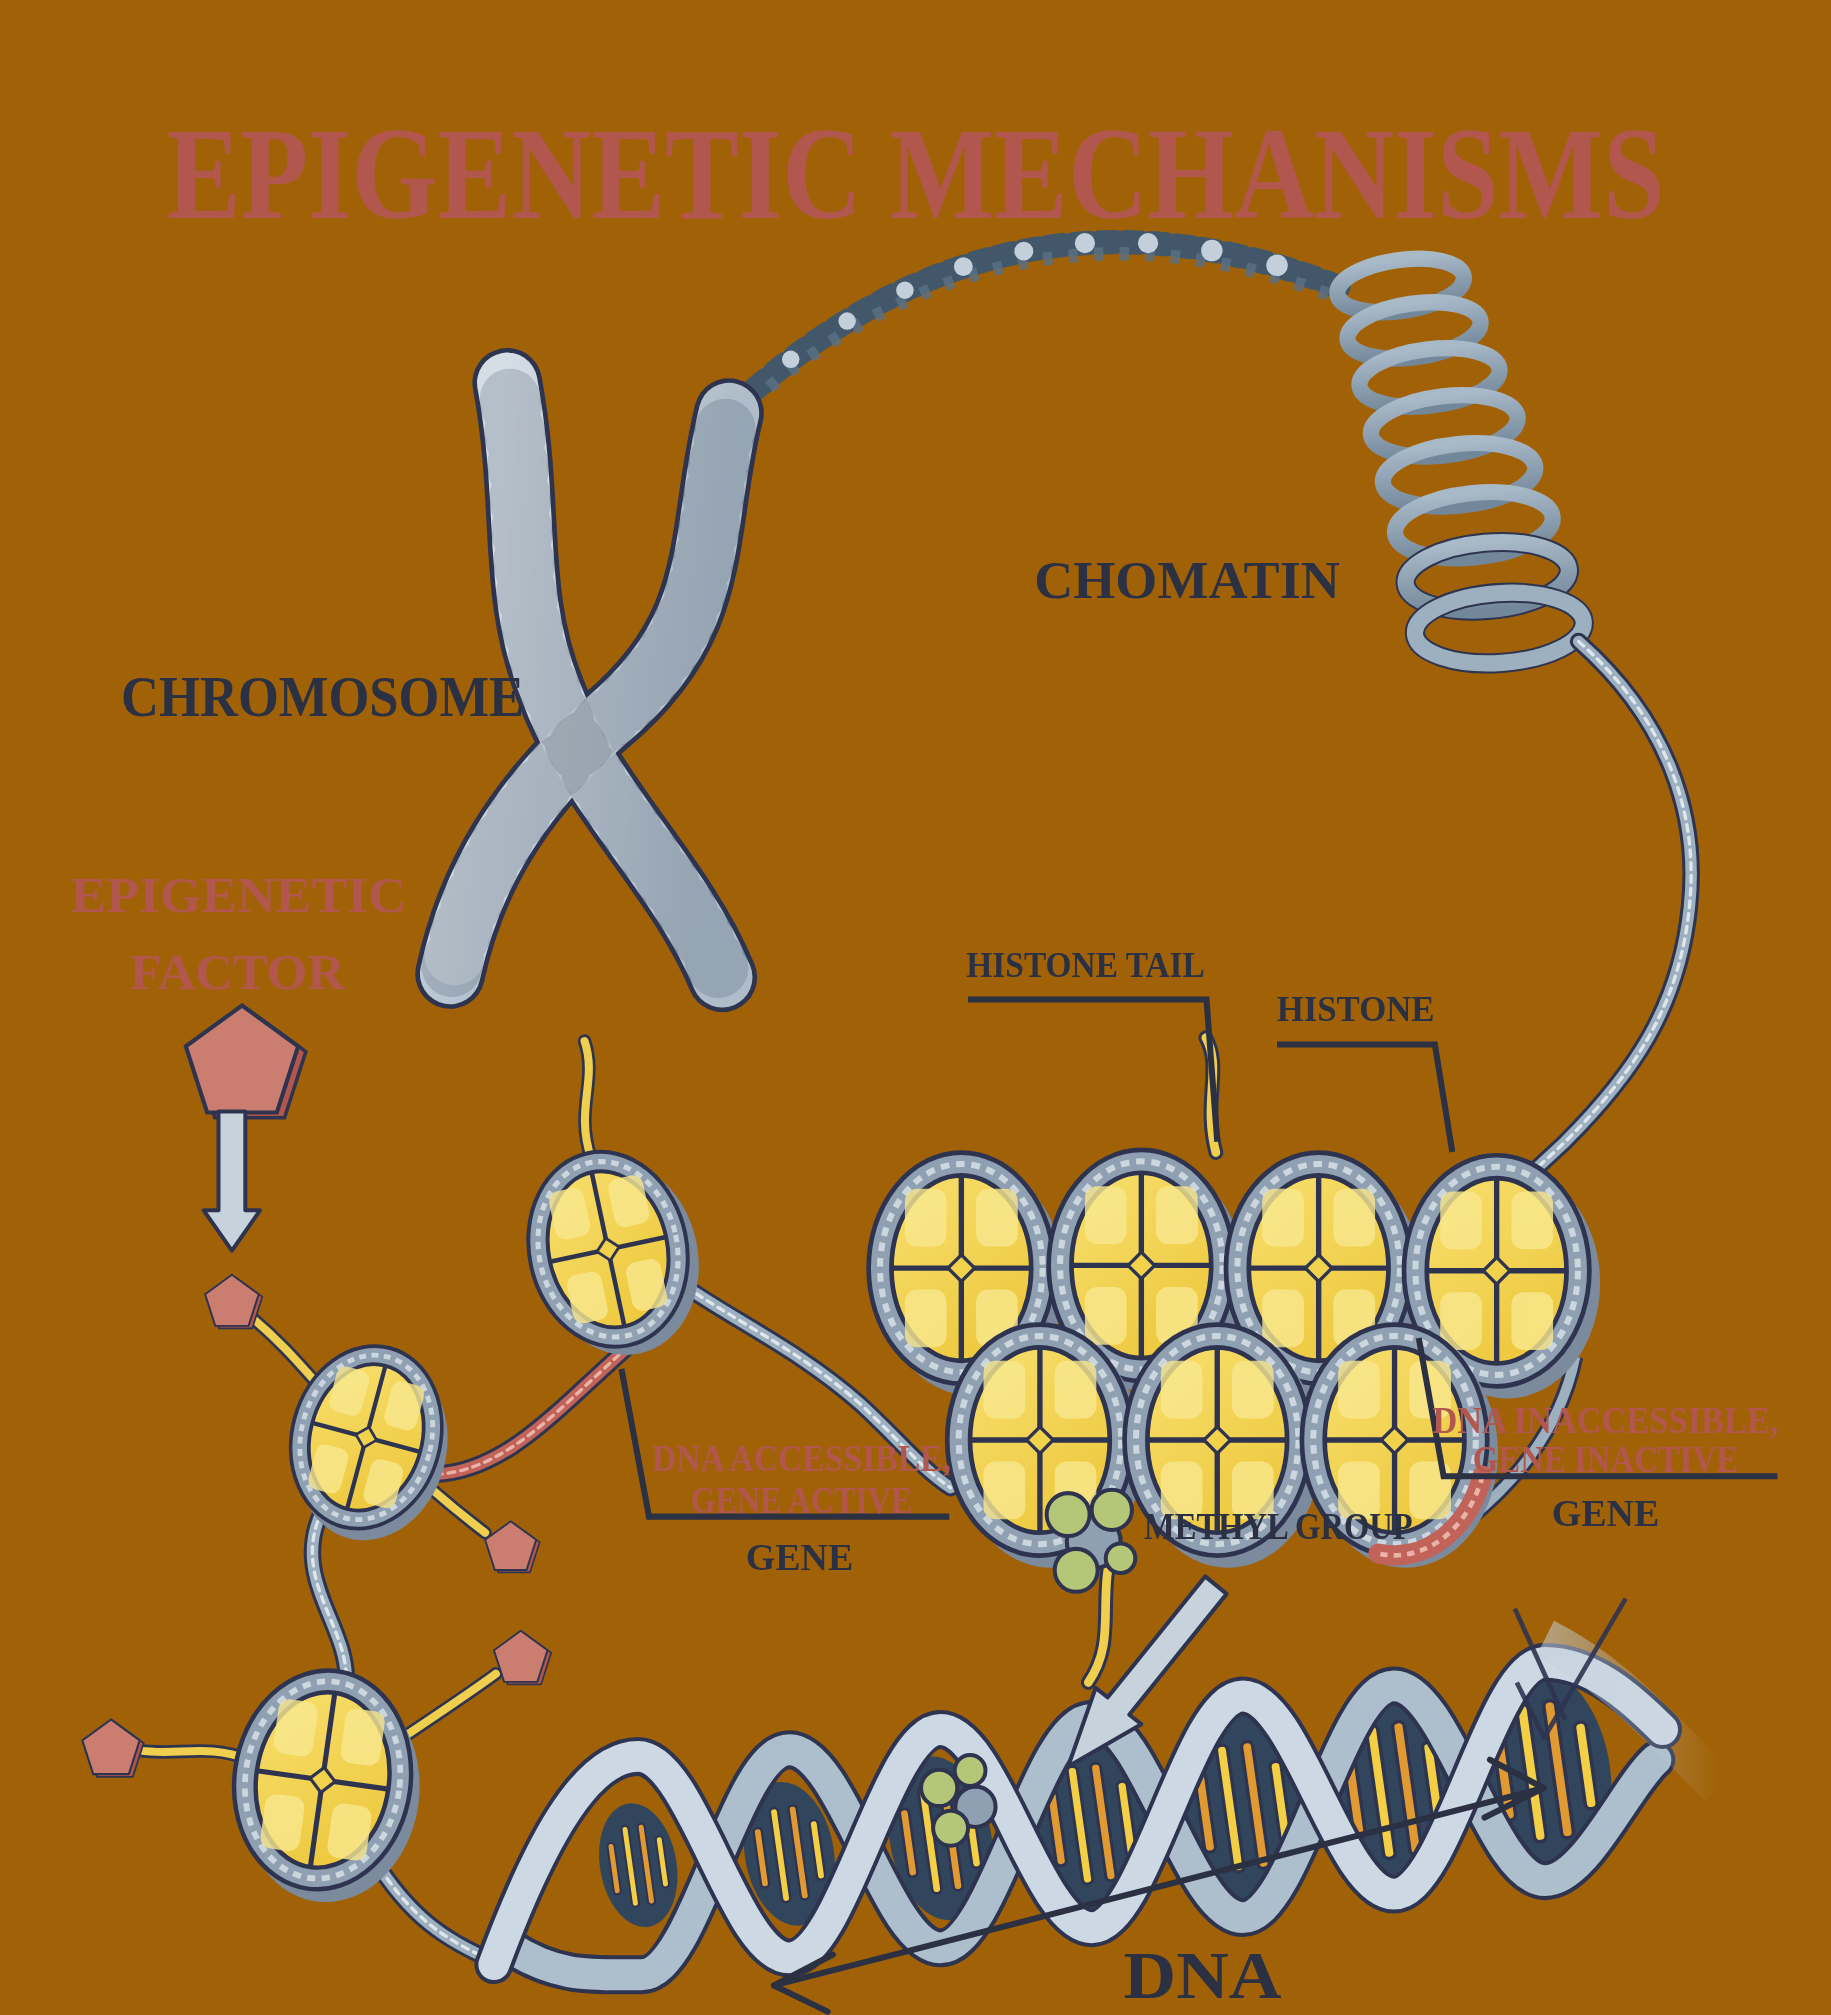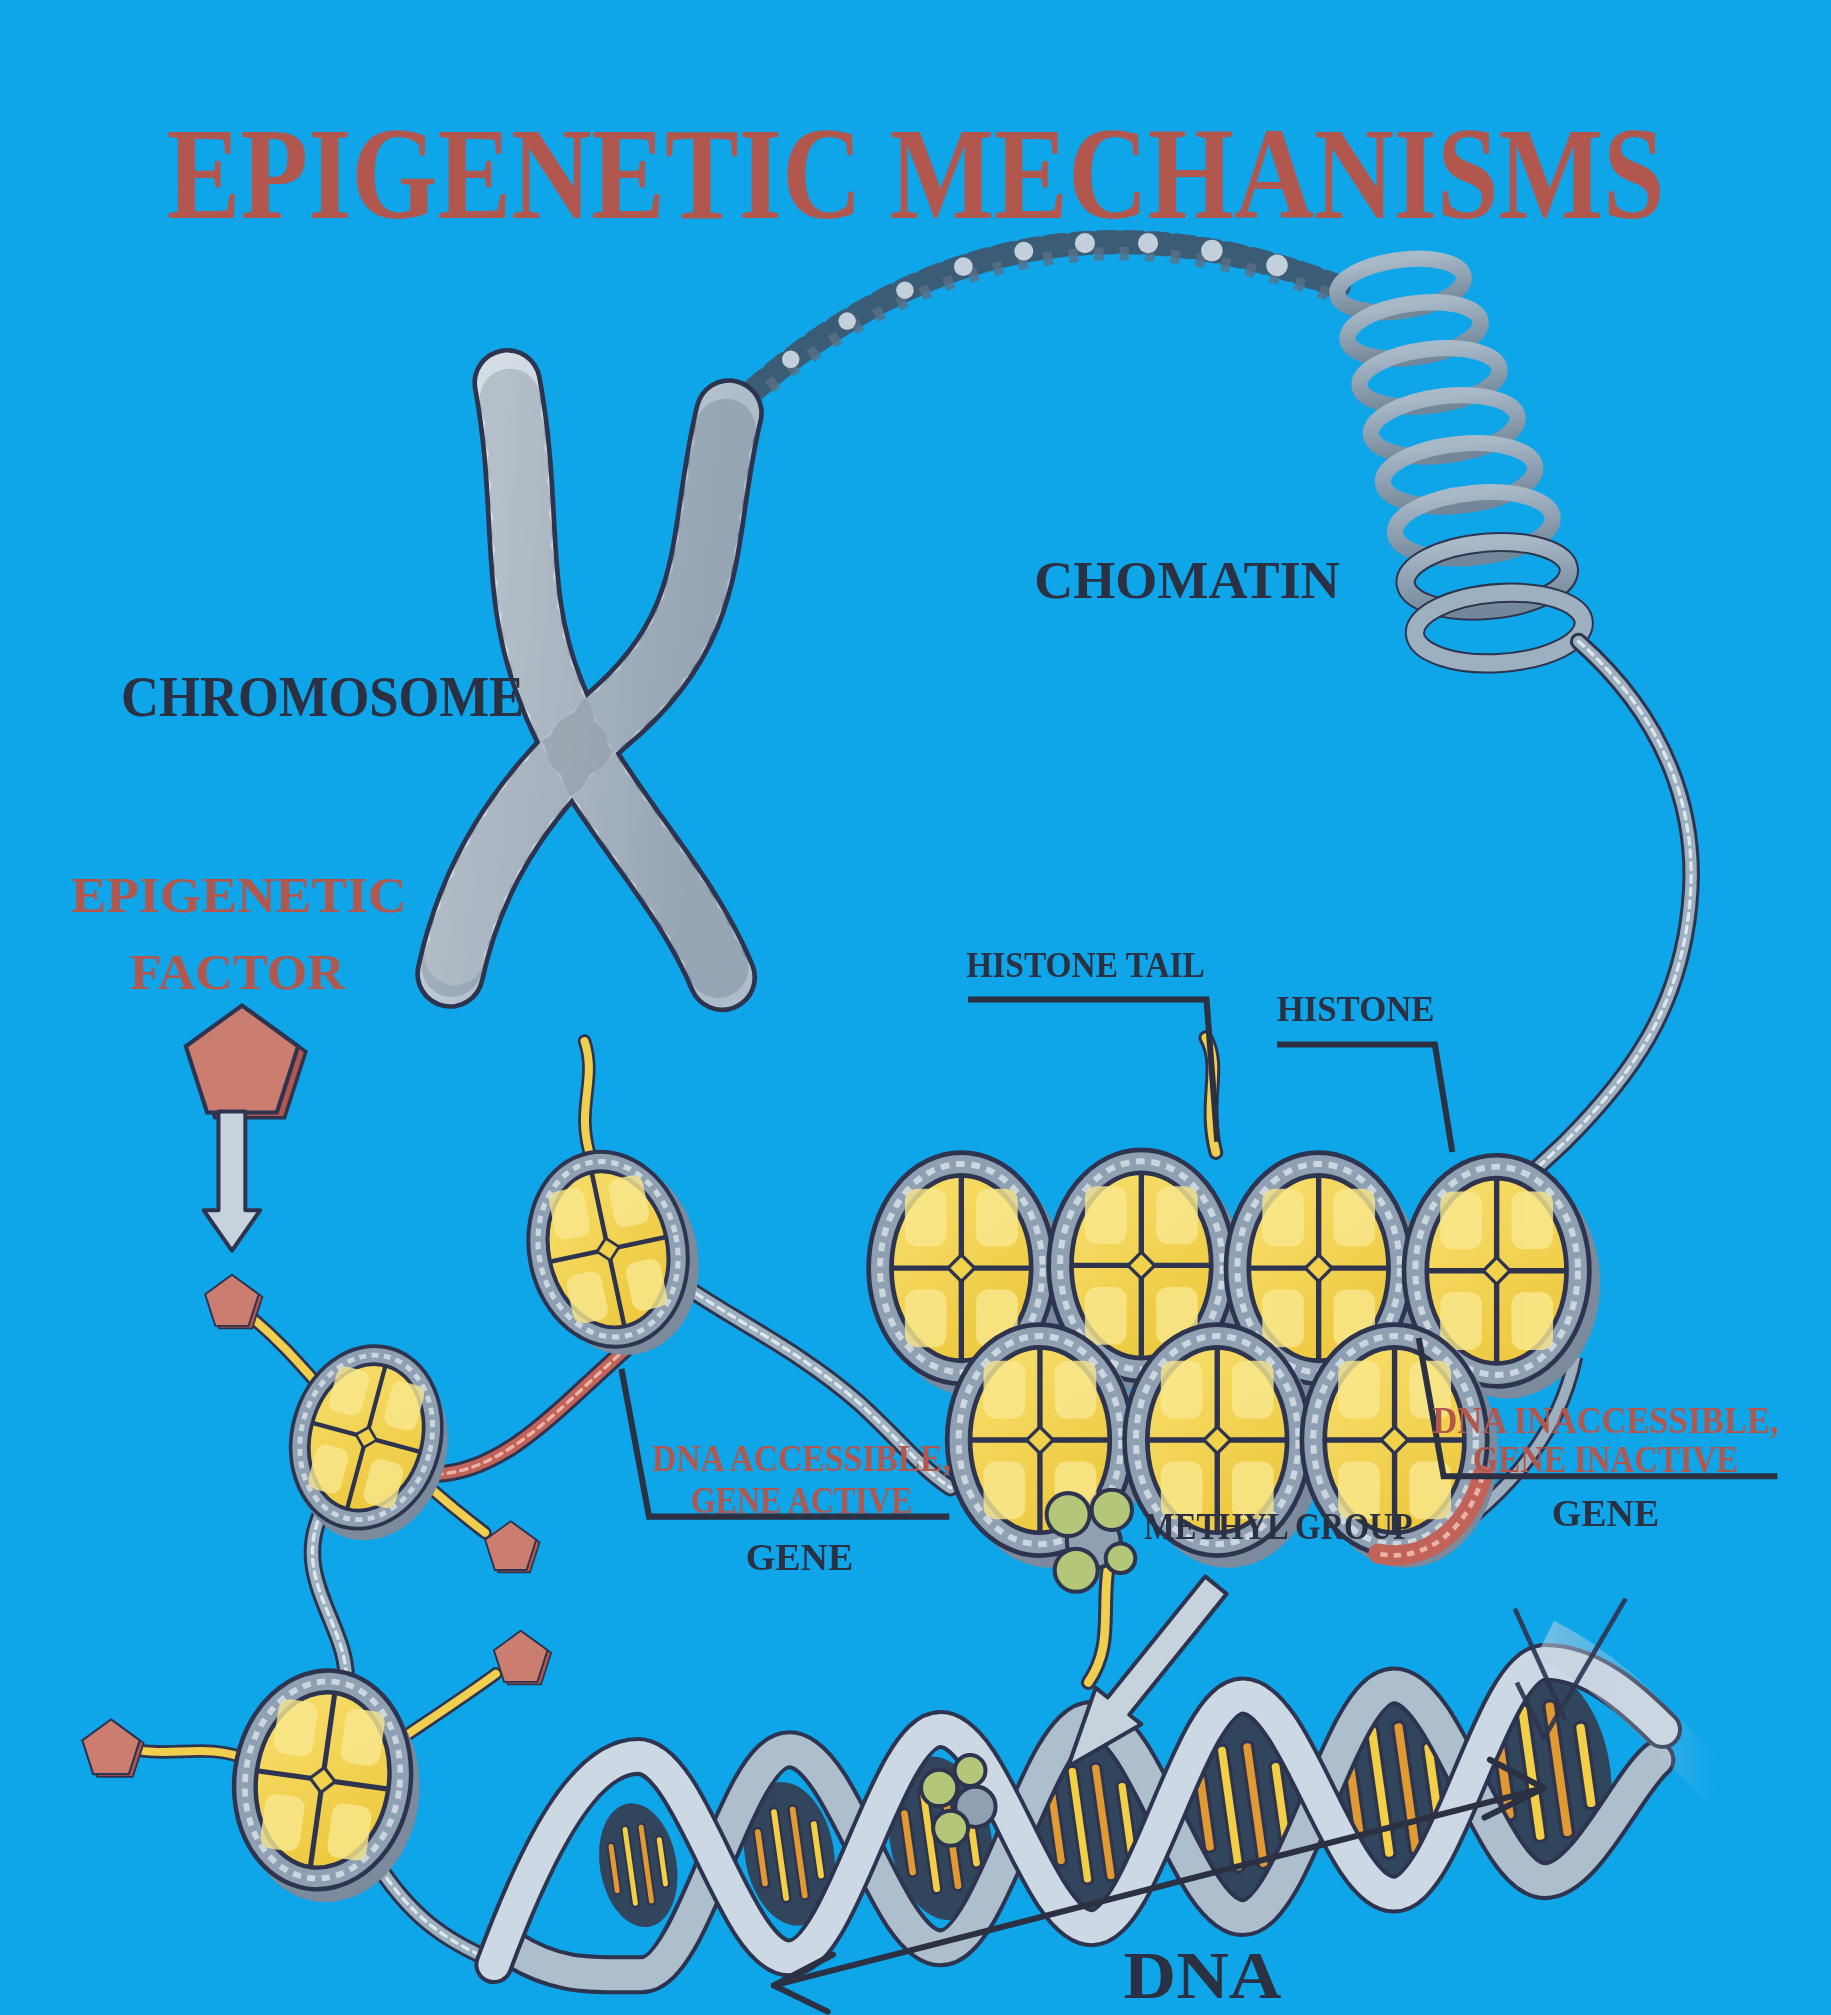--- a/index.html
+++ b/index.html
@@ -1,16 +1,16 @@
 <!DOCTYPE html>
 <html style="font-size:10.7px"><head>
 <meta charset="utf-8">
 <style>
   html,body{margin:0;padding:0;background:#ffffff;}
-  .stage{position:relative;width:1832px;height:2015px;background:#0ea5e9;overflow:hidden;
+  .stage{position:relative;width:1832px;height:2015px;background:#a16207;overflow:hidden;
          font-family:"Liberation Serif","DejaVu Serif",serif;}
   svg text{font-family:"Liberation Serif","DejaVu Serif",serif;font-weight:bold;}
   .t-navy{fill:#2b3143;}
   .t-red{fill:#b2574e;}
 </style>
 </head>
 <body>
 
 <div class="stage">
 <svg width="1832" height="2015" viewBox="0 0 2727 3000" xmlns="http://www.w3.org/2000/svg">

